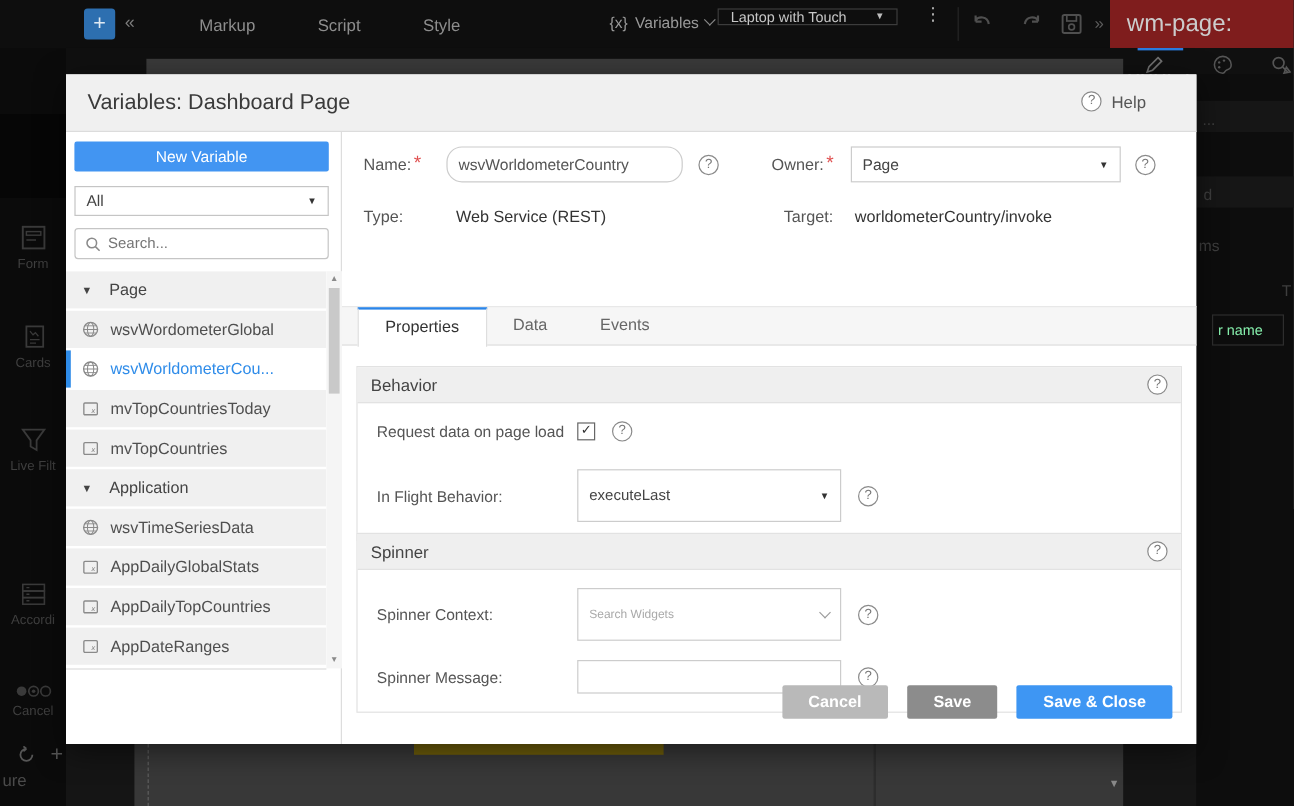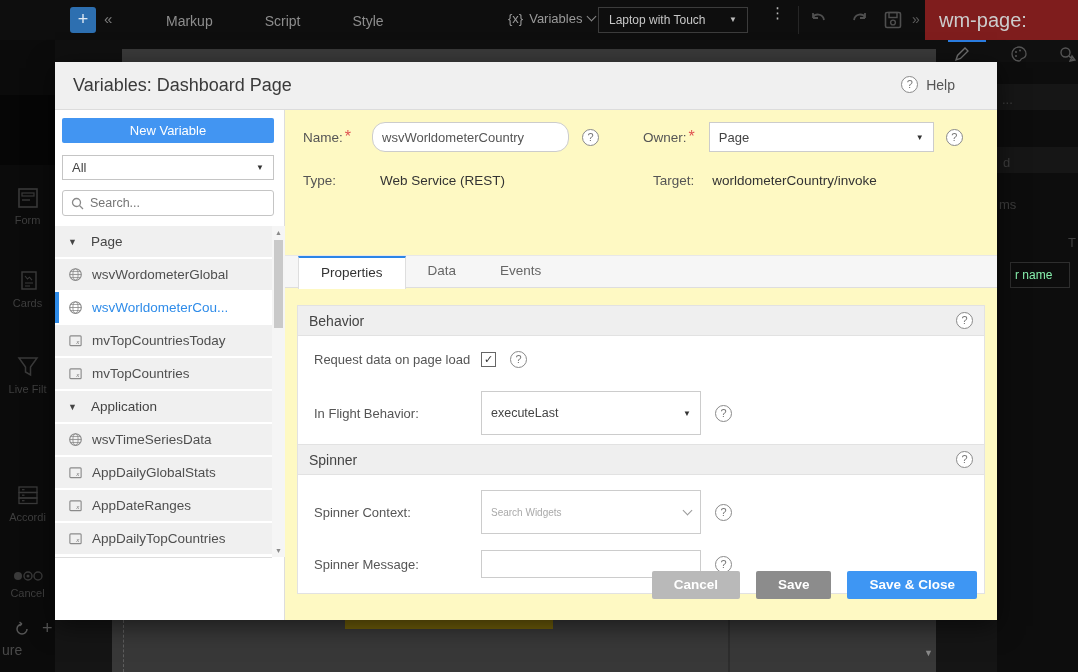--- a/index.html
+++ b/index.html
@@ -12,22 +12,22 @@
   .topbar { left:0; top:0; width:1078px; height:40px; background:#0e0e0e; }
   .add-btn { left:70px; top:7px; width:26px; height:26px; background:#2d6fb0; color:#dfe9f3;
     border-radius:3px; font-size:18px; text-align:center; line-height:25px; }
   .collapse { left:104px; top:10px; color:#7d7d7d; font-size:15px; }
   .tabs-top { left:140px; top:0; height:40px; display:flex; }
   .ttab { padding:0 26px; line-height:38px; font-size:14px; color:#8d8d8d; border-top:2px solid transparent; }
   .ttab.active { background:#1c1c1c; color:#ececec; border-top-color:#2b7de0; }
   .vars-menu { left:508px; top:11px; color:#9a9a9a; font-size:13px; display:flex; align-items:center; gap:6px;}
   .chev { width:7px; height:7px; border-right:1.5px solid #8a8a8a; border-bottom:1.5px solid #8a8a8a;
     transform:rotate(45deg); display:inline-block; margin-top:-4px;}
-  .device-sel { left:598px; top:7px; width:150px; height:26px; border:1px solid #3c3c3c; color:#c7c7c7;
-    font-size:12px; line-height:24px; padding:0 10px; display:flex; justify-content:space-between; }
+  .device-sel { left:598px; top:7px; width:150px; height:14px; border:1px solid #3c3c3c; color:#c7c7c7;
+    font-size:12px; line-height:24px; padding:0 10px; display:flex; justify-content:space-between; align-items:center;}
   .caret { font-size:8px; color:#bdbdbd; }
   .dots-v { left:770px; top:9px; color:#b5b5b5; font-size:15px; letter-spacing:0; line-height:7px; }
   .tb-sep { left:798px; top:6px; width:1px; height:28px; background:#262626; }
   .tb-icon { top:9px; color:#4f4f4f; }
   .more-chev { left:912px; top:11px; color:#5c5c5c; font-size:14px; }
   .page-head { left:925px; top:0; width:153px; height:40px; background:#7f1d1d; color:#cccccc;
     font-size:20px; line-height:40px; padding-left:14px; }
 
   
   .row2 { left:55px; top:40px; width:1023px; height:22px; background:#101010; }
@@ -52,21 +52,21 @@
   .bscroll { left:924px; top:648px; color:#8a8a8a; font-size:9px; }
 
   
   .rstrip { left:997px; top:62px; width:81px; height:610px; background:#0d0d0d; }
   .rrow { position:absolute; left:0; width:81px; height:26px; background:#161616; }
   .rfrag { position:absolute; color:#3e3e3e; font-size:13px; }
   .rinput { position:absolute; left:13px; top:200px; width:60px; height:26px; border:1px solid #2e2e2e;
     color:#86efac; font-size:12px; line-height:24px; padding-left:4px; }
 
   
-  .modal { left:55px; top:62px; width:942px; height:558px; background:#fef9c3;
+  .modal { left:55px; top:62px; width:942px; height:558px; background:#ffffff;
     box-shadow:0 6px 24px rgba(0,0,0,.55); }
   .m-head { position:absolute; left:0; top:0; width:100%; height:48px; background:#f0f0f0;
     border-bottom:1px solid #dcdcdc; }
   .m-title { position:absolute; left:18px; top:13px; font-size:18px; color:#3a3a3a; }
   .m-help { position:absolute; right:42px; top:14px; display:flex; gap:8px; align-items:center;
     color:#555; font-size:14px; }
   .qicon { width:17px; height:17px; border:1px solid #8a8a8a; border-radius:50%; color:#777;
     font-size:11px; text-align:center; line-height:15px; display:inline-block; background:#fff; flex:none;}
 
   
@@ -376,30 +376,30 @@
           </span>
         <span>AppDailyGlobalStats</span>
       </div>
       <div class="vrow">
         <span class="vicon">
             <svg width="15" height="15" viewBox="0 0 16 16">
               <rect x="2" y="3" width="12" height="10.5" rx="1" fill="none" stroke="#8a8a8a" stroke-width="1.2"></rect>
               <text x="10.5" y="11.5" font-size="6.5" fill="#777" font-style="italic" text-anchor="middle">x</text>
             </svg>
           </span>
-        <span>AppDateRanges</span>
+        <span>AppDailyTopCountries</span>
       </div>
       <div class="vrow">
         <span class="vicon">
             <svg width="15" height="15" viewBox="0 0 16 16">
               <rect x="2" y="3" width="12" height="10.5" rx="1" fill="none" stroke="#8a8a8a" stroke-width="1.2"></rect>
               <text x="10.5" y="11.5" font-size="6.5" fill="#777" font-style="italic" text-anchor="middle">x</text>
             </svg>
           </span>
-        <span>AppDailyTopCountries</span>
+        <span>AppDateRanges</span>
       </div>
     </div>
     <div class="lscroll">
       <div class="up">▲</div>
       <div class="thumb"></div>
       <div class="dn">▼</div>
     </div>
     <div class="vlist-bottom"></div>
   </div>
 

